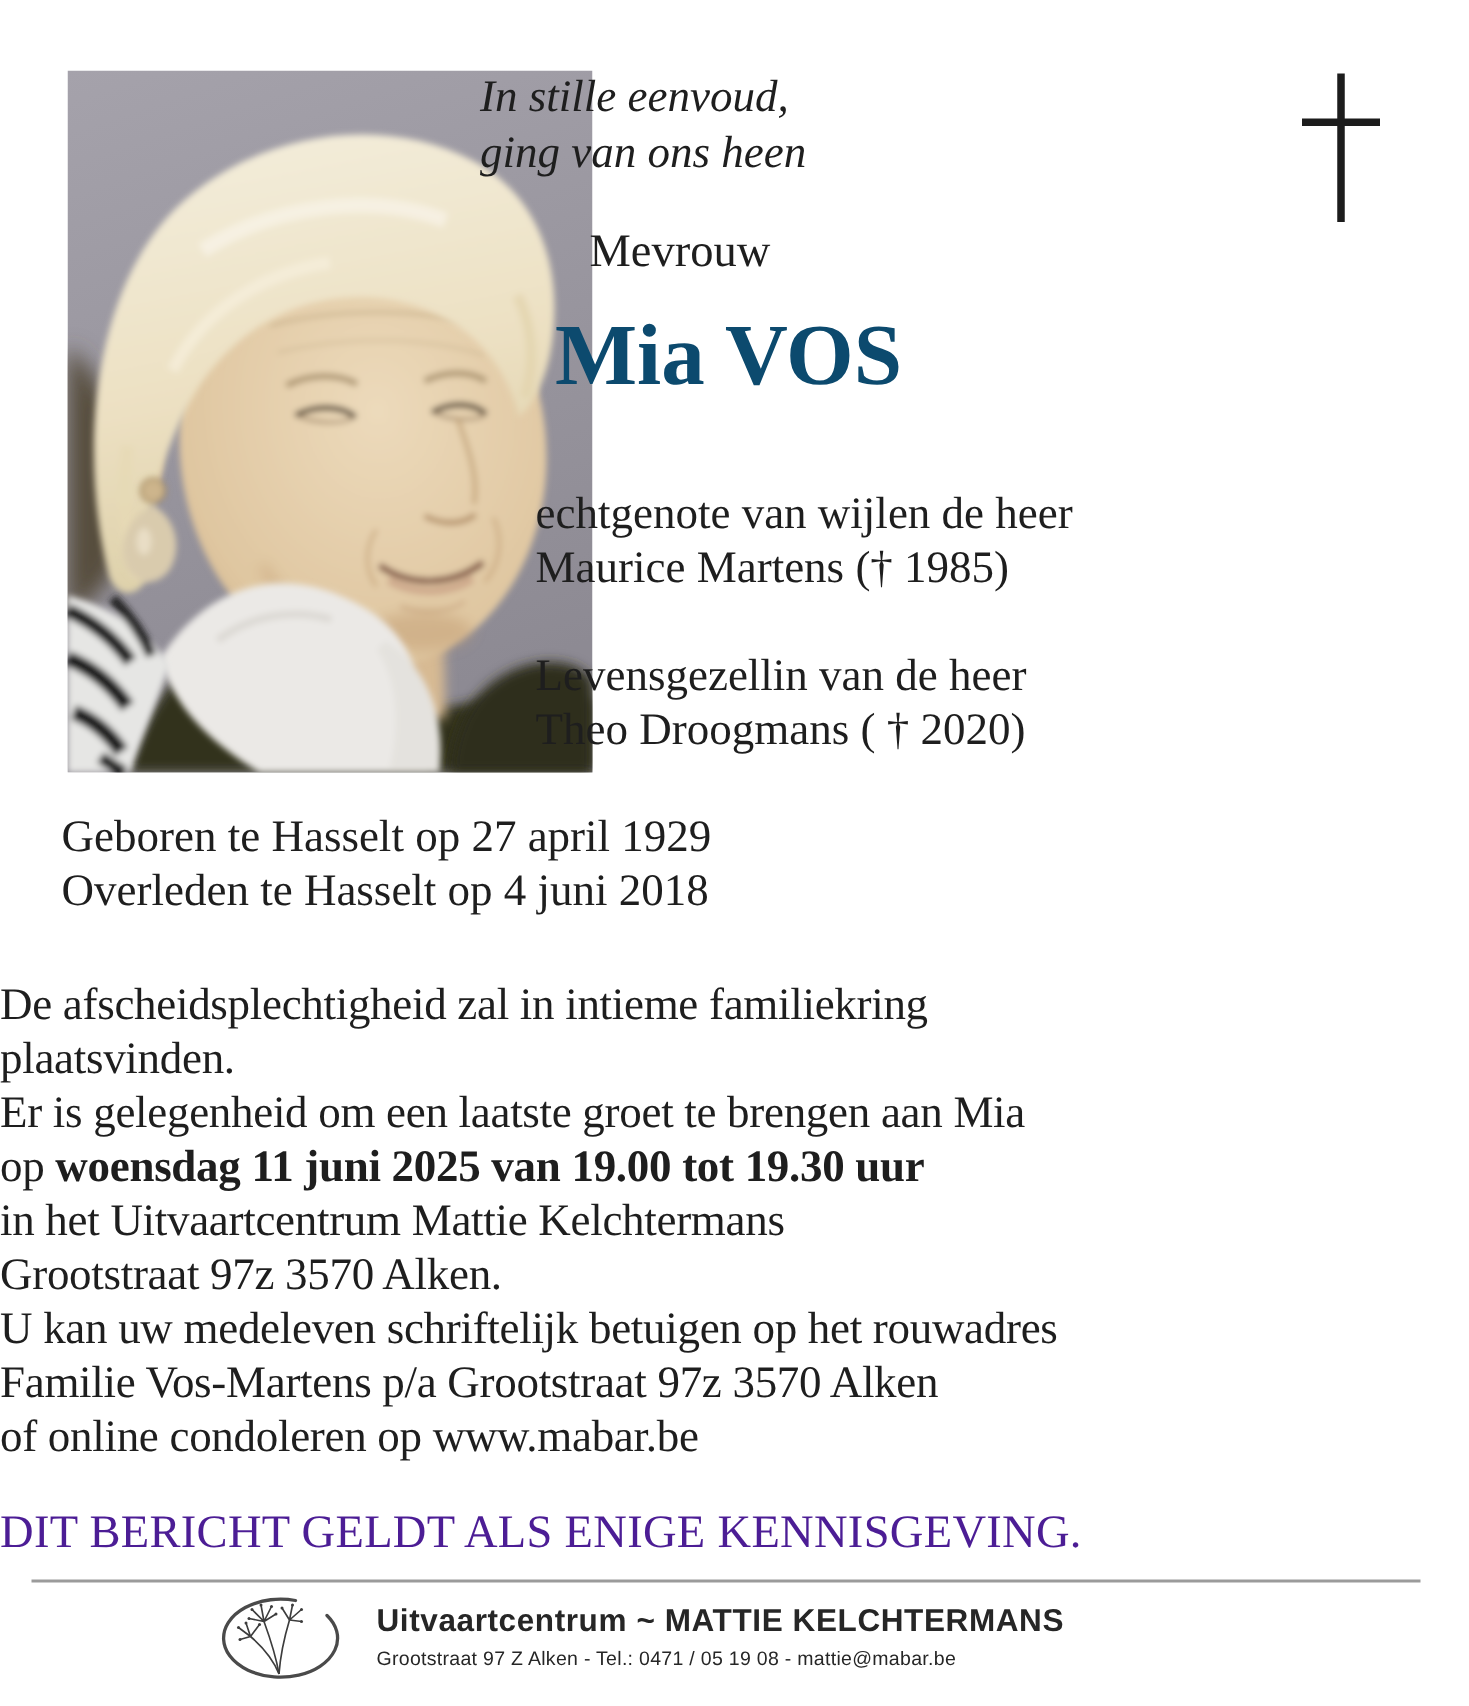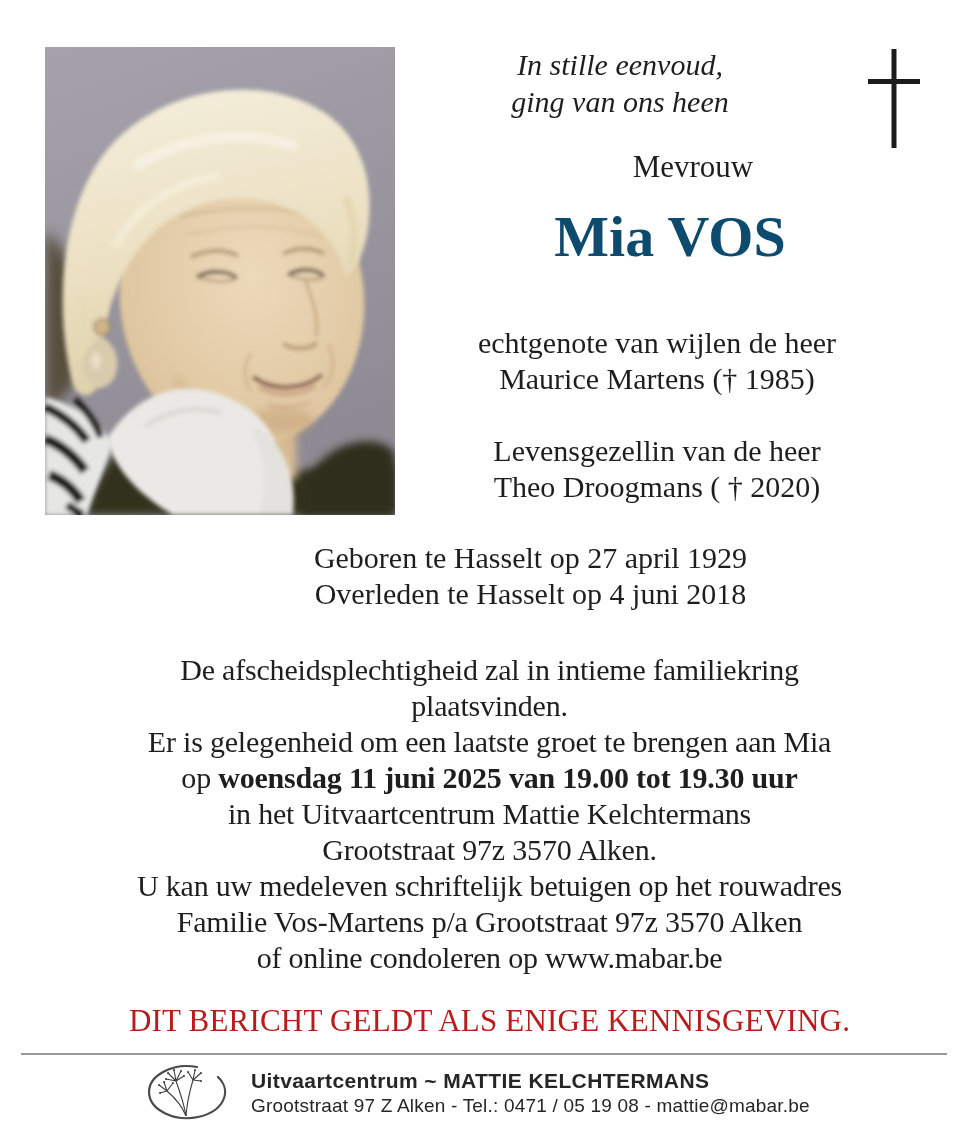--- a/index.html
+++ b/index.html
@@ -5,40 +5,40 @@
   html,body{margin:0;padding:0;background:#ffffff;}
   #card{
     position:relative;
     width:979px;height:1137px;
     background:#ffffff;
     font-family:"Liberation Serif", serif;
     color:#1e1e1e;
     overflow:hidden;
   }
   .abs{position:absolute;}
-  .centered{text-align:center;}
+  .centered{text-align:left;}
   
   #photo-wrap{left:45px;top:47px;width:350px;height:468px;}
   
   #cross-wrap{left:864px;top:48px;width:60px;height:102px;}
   
   #intro{left:320px;top:46px;width:600px;font-style:italic;font-size:30px;line-height:37px;}
   #salutation{left:365px;top:150px;width:600px;font-size:31px;line-height:34px;padding-left:28px;}
   #name{left:370px;top:204px;width:600px;font-size:58px;line-height:66px;font-weight:700;color:#0c4a6e;}
   #relations{left:357px;top:325px;width:600px;font-size:30px;line-height:36px;}
   #relations .rel-block + .rel-block{margin-top:36px;}
   #dates{left:0;top:540px;width:979px;font-size:30px;line-height:36px;padding-left:41px;}
   #announcement{left:0;top:652px;width:979px;font-size:30px;line-height:36px;letter-spacing:-0.2px;}
   #announcement .bold{font-weight:700;}
-  #notice{left:0;top:1003px;width:979px;font-size:31px;line-height:36px;letter-spacing:0.2px;color:#b91c1c;}
+  #notice{left:0;top:1003px;width:979px;font-size:31px;line-height:36px;letter-spacing:0.2px;color:#4c1d95;}
   #rule{left:21px;top:1053px;width:926px;height:2px;background:#9b9b9b;}
   #logo-wrap{left:146px;top:1064px;width:82px;height:58px;}
   #footer-text{left:251px;top:1068px;width:700px;font-family:"Liberation Sans", sans-serif;color:#262626;}
   #footer-company{font-size:21px;line-height:25px;font-weight:700;letter-spacing:0.4px;}
-  #footer-address{font-size:19px;line-height:25px;letter-spacing:0.2px;}
+  #footer-address{font-size:13px;line-height:25px;letter-spacing:0.2px;}
 </style>
 </head>
 <body>
 
 <div id="card">
 
   <div class="abs" id="photo-wrap">
     <svg width="350" height="468" viewBox="0 0 350 468" aria-hidden="true">
       <defs>
         <linearGradient id="gbg" x1="0" y1="0" x2="0.25" y2="1">

